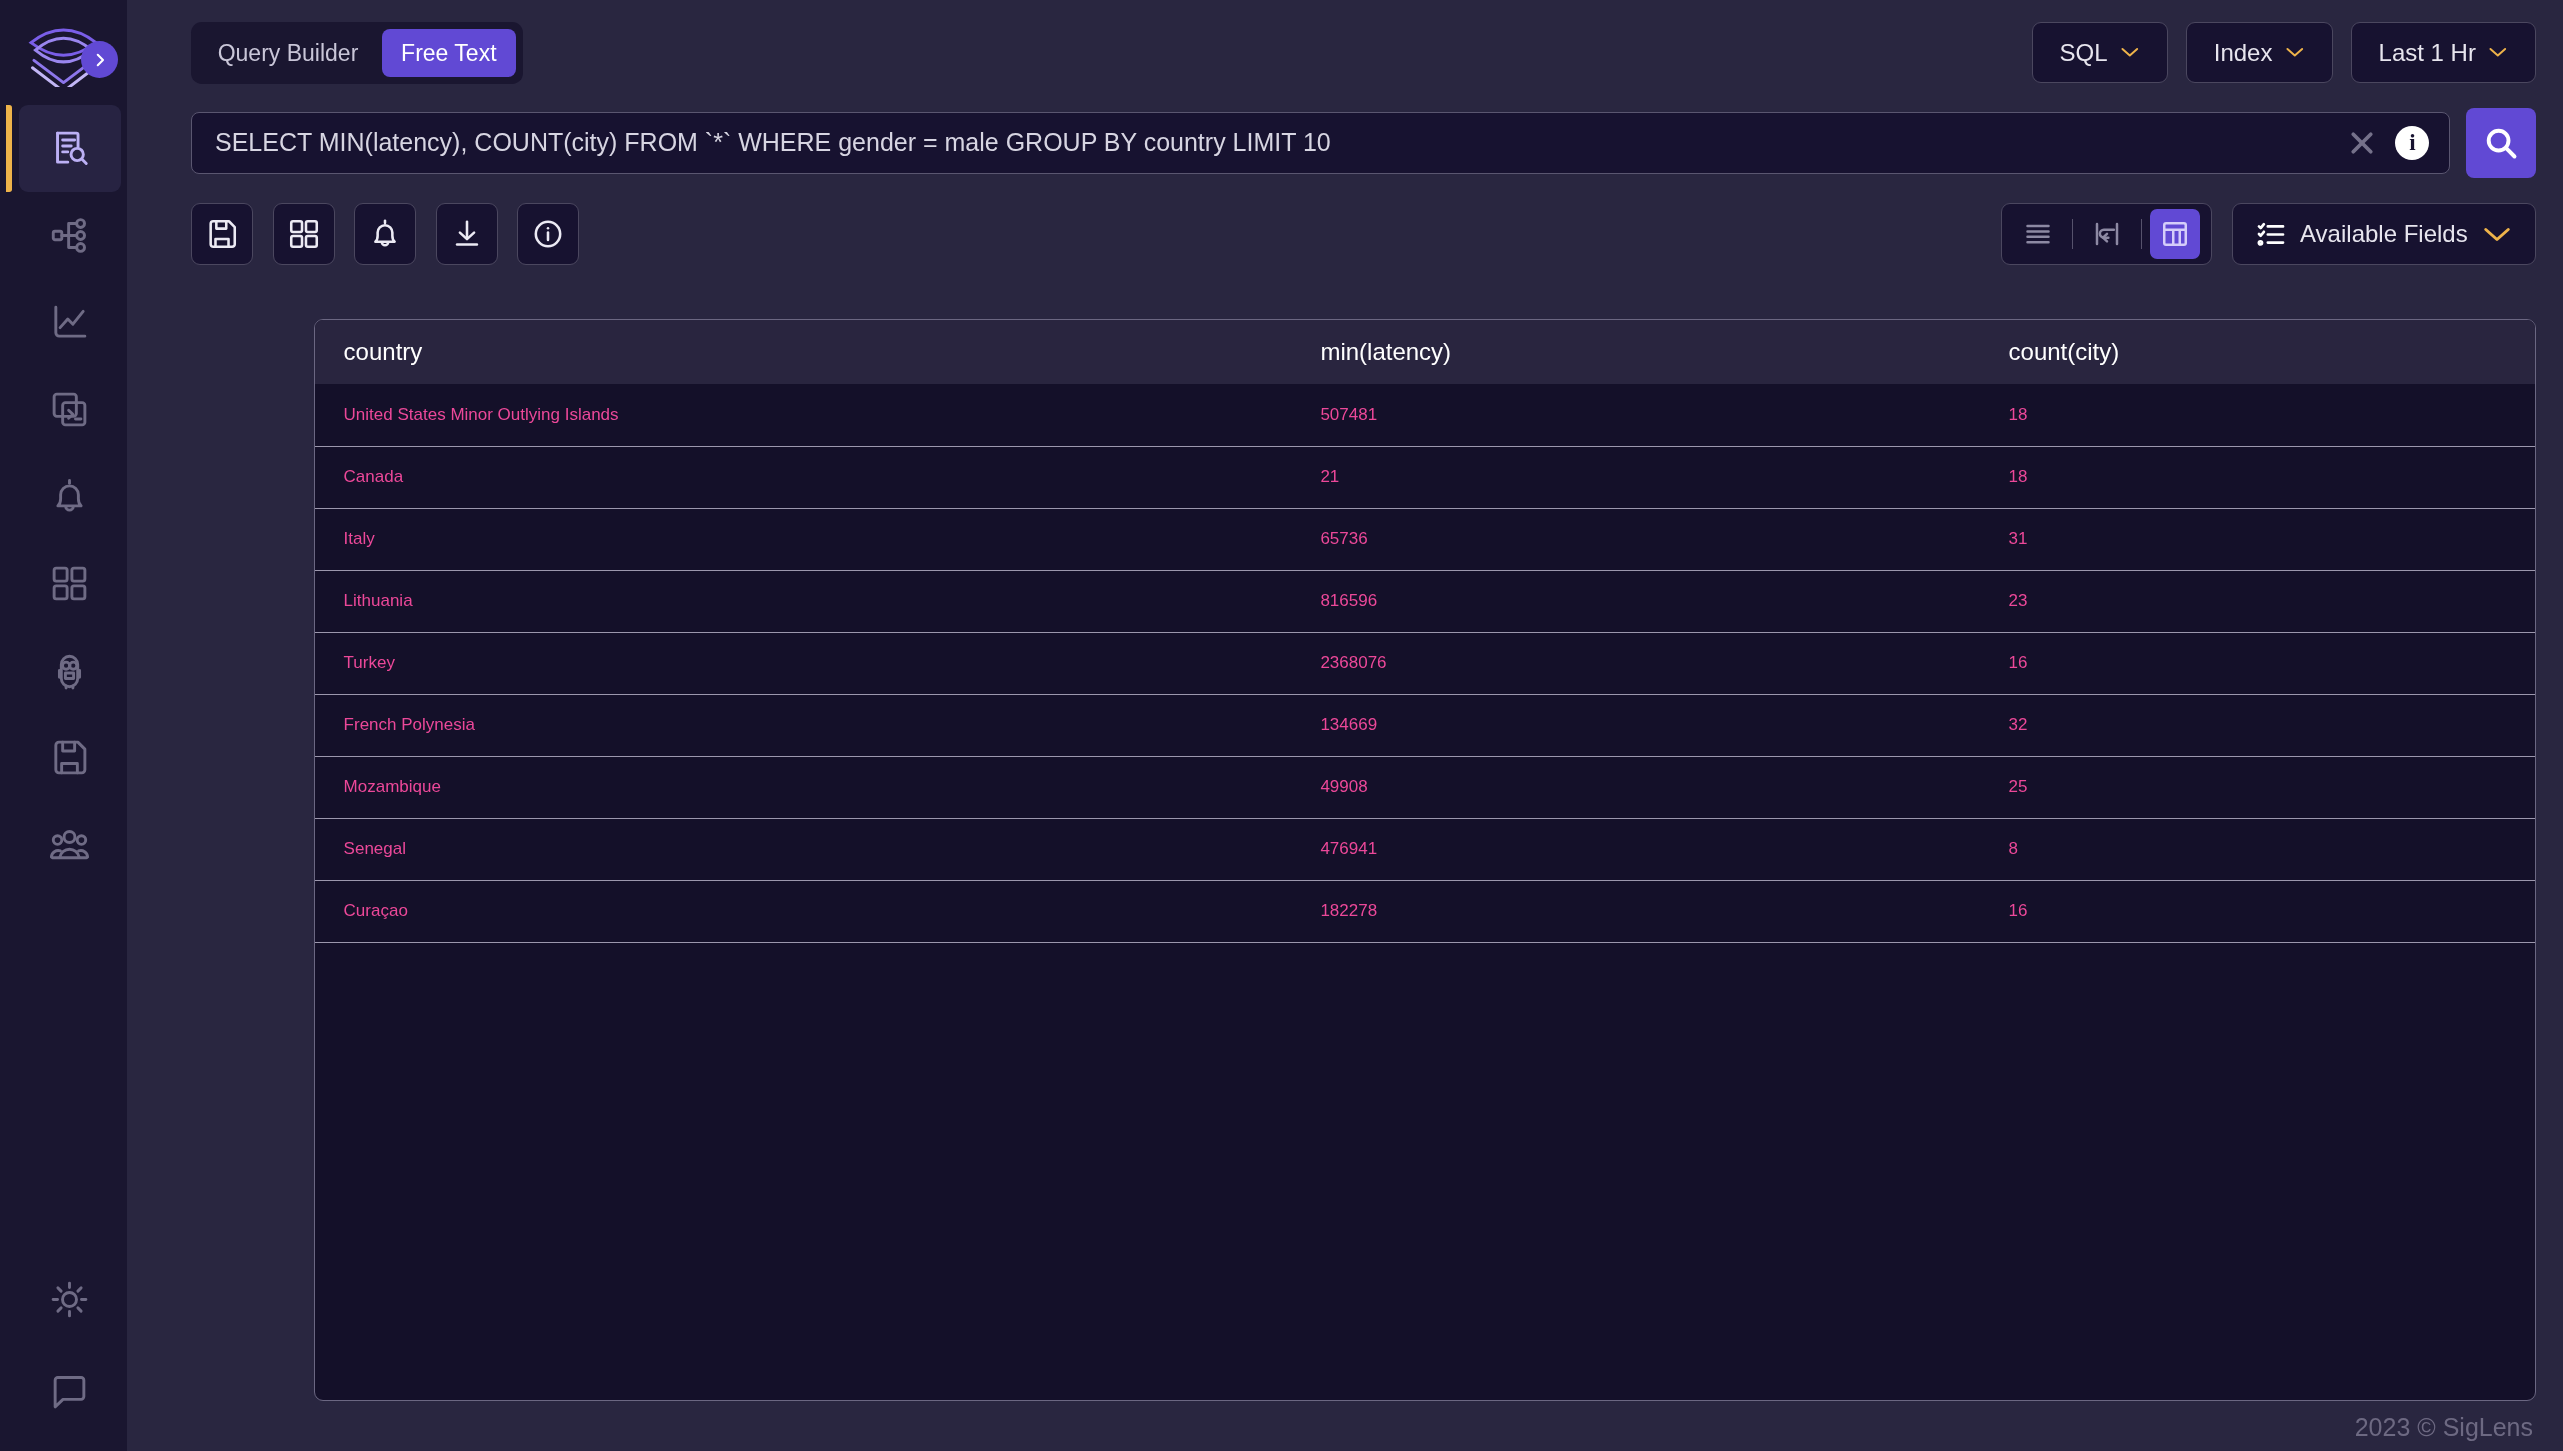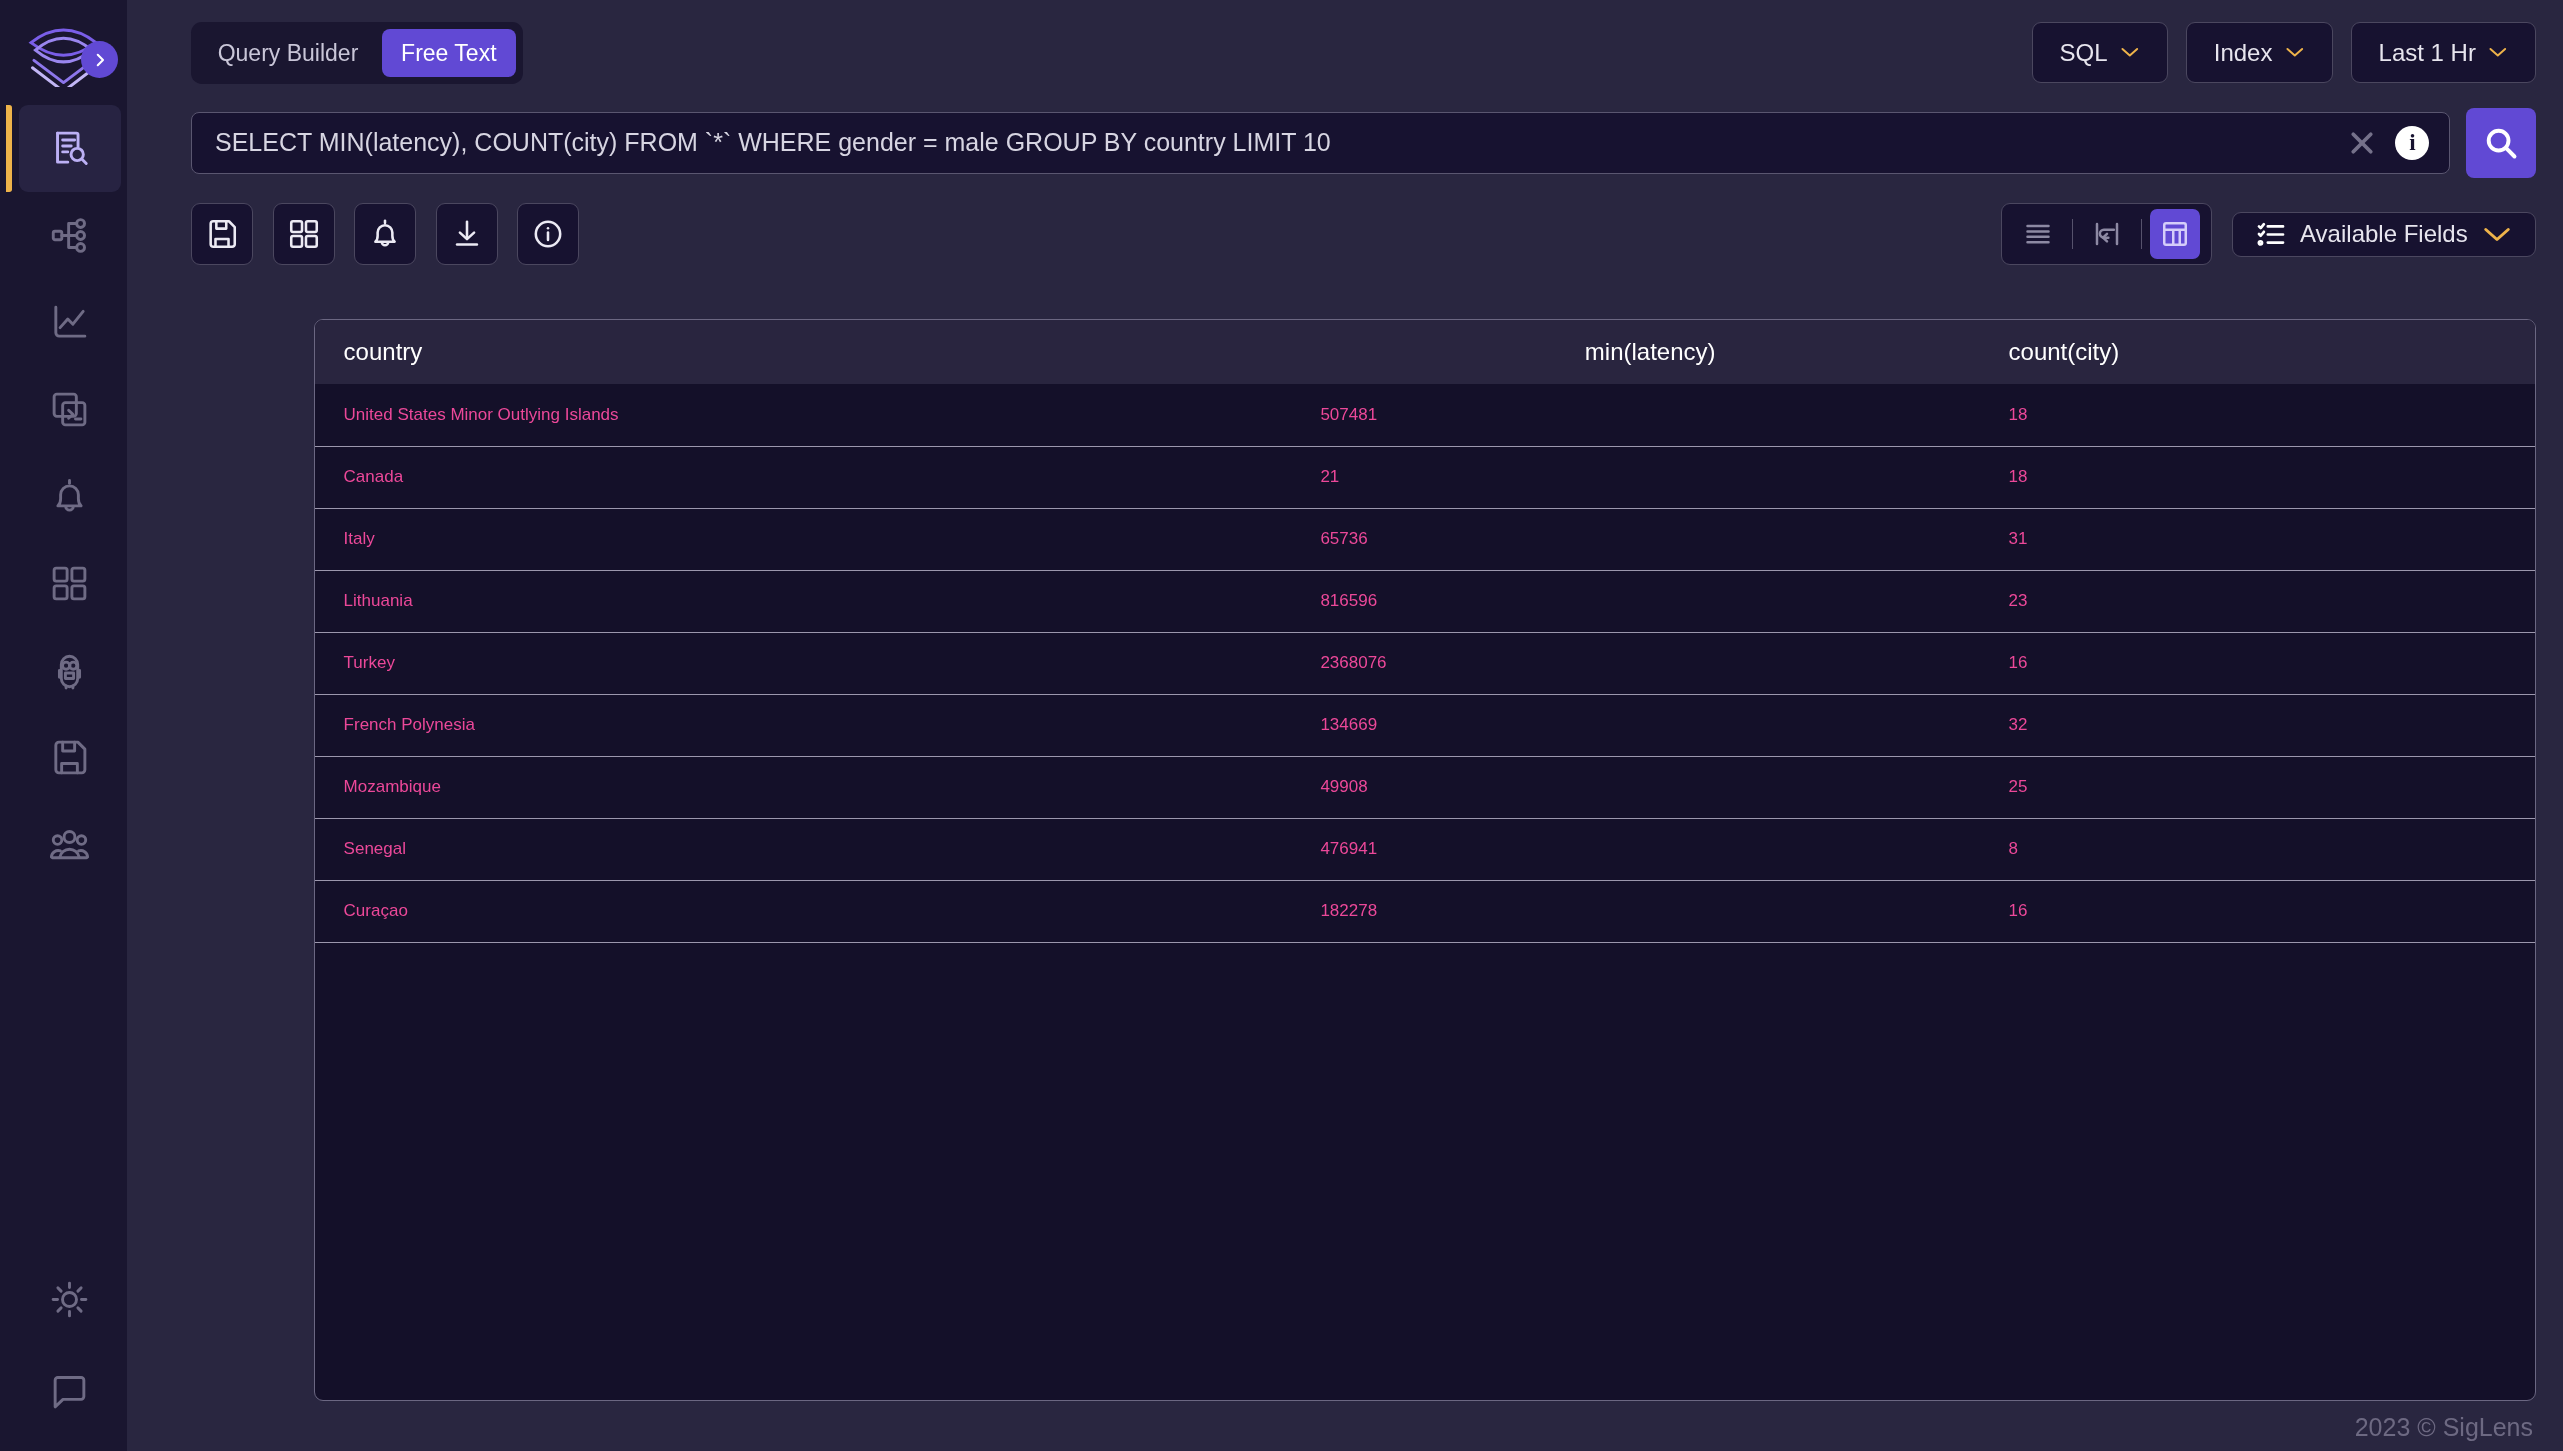--- a/index.html
+++ b/index.html
@@ -135,41 +135,41 @@
     display: flex; align-items: center; justify-content: center; cursor: pointer;
   }
   .view-btn.active { background: #6149d4; }
   .view-btn svg { width: 30px; height: 30px; }
   .view-btn .ic { stroke: #8d89a3; fill: none; stroke-width: 2; stroke-linecap: round; stroke-linejoin: round; }
   .view-btn.active .ic { stroke: #d5cdfa; }
   .vdiv { width: 0.9px; height: 30px; background: #56526c; }
 
   .fields-btn {
     background: #171230; border: 0.9px solid #4b475f; border-radius: 9px;
-    height: 45px; display: flex; align-items: center; gap: 14.3px;
+    height: 62px; display: flex; align-items: center; gap: 14.3px;
     padding: 0 23px; cursor: pointer;
   }
   .fields-btn .lbl { color: #e7e5ee; font-size: 24px; white-space: nowrap; }
   .fields-btn svg { width: 30px; height: 27px; }
   .fields-btn .ic { stroke: #ffffff; fill: none; stroke-width: 2.2; stroke-linecap: round; stroke-linejoin: round; }
 
   
   .panel {
     position: absolute; left: 187px; right: 27px; top: 319px; bottom: 50px;
     background: #141029; border: 0.9px solid #6b6782; border-radius: 9px;
     overflow: hidden;
   }
   table { width: 100%; border-collapse: collapse; table-layout: fixed; }
   thead tr { background: #29253f; height: 64px; }
   thead th {
     text-align: left; color: #ffffff; font-size: 24px; font-weight: normal;
     padding: 0 0 0 28.6px;
   }
   thead th:nth-child(1) { width: 44%; }
-  thead th:nth-child(2) { width: 31%; text-align: center; }
+  thead th:nth-child(2) { width: 31%; }
   thead th:nth-child(3) { width: 25%; }
   tbody tr { height: 62px; border-bottom: 0.9px solid #9c97ad; }
   tbody td {
     color: #ec4899; font-size: 17px; padding: 0 0 0 28.6px;
     white-space: nowrap; overflow: hidden; text-overflow: ellipsis;
   }
 
   .footer {
     position: absolute; right: 30px; bottom: 9px;
     color: #6d6982; font-size: 25px;

